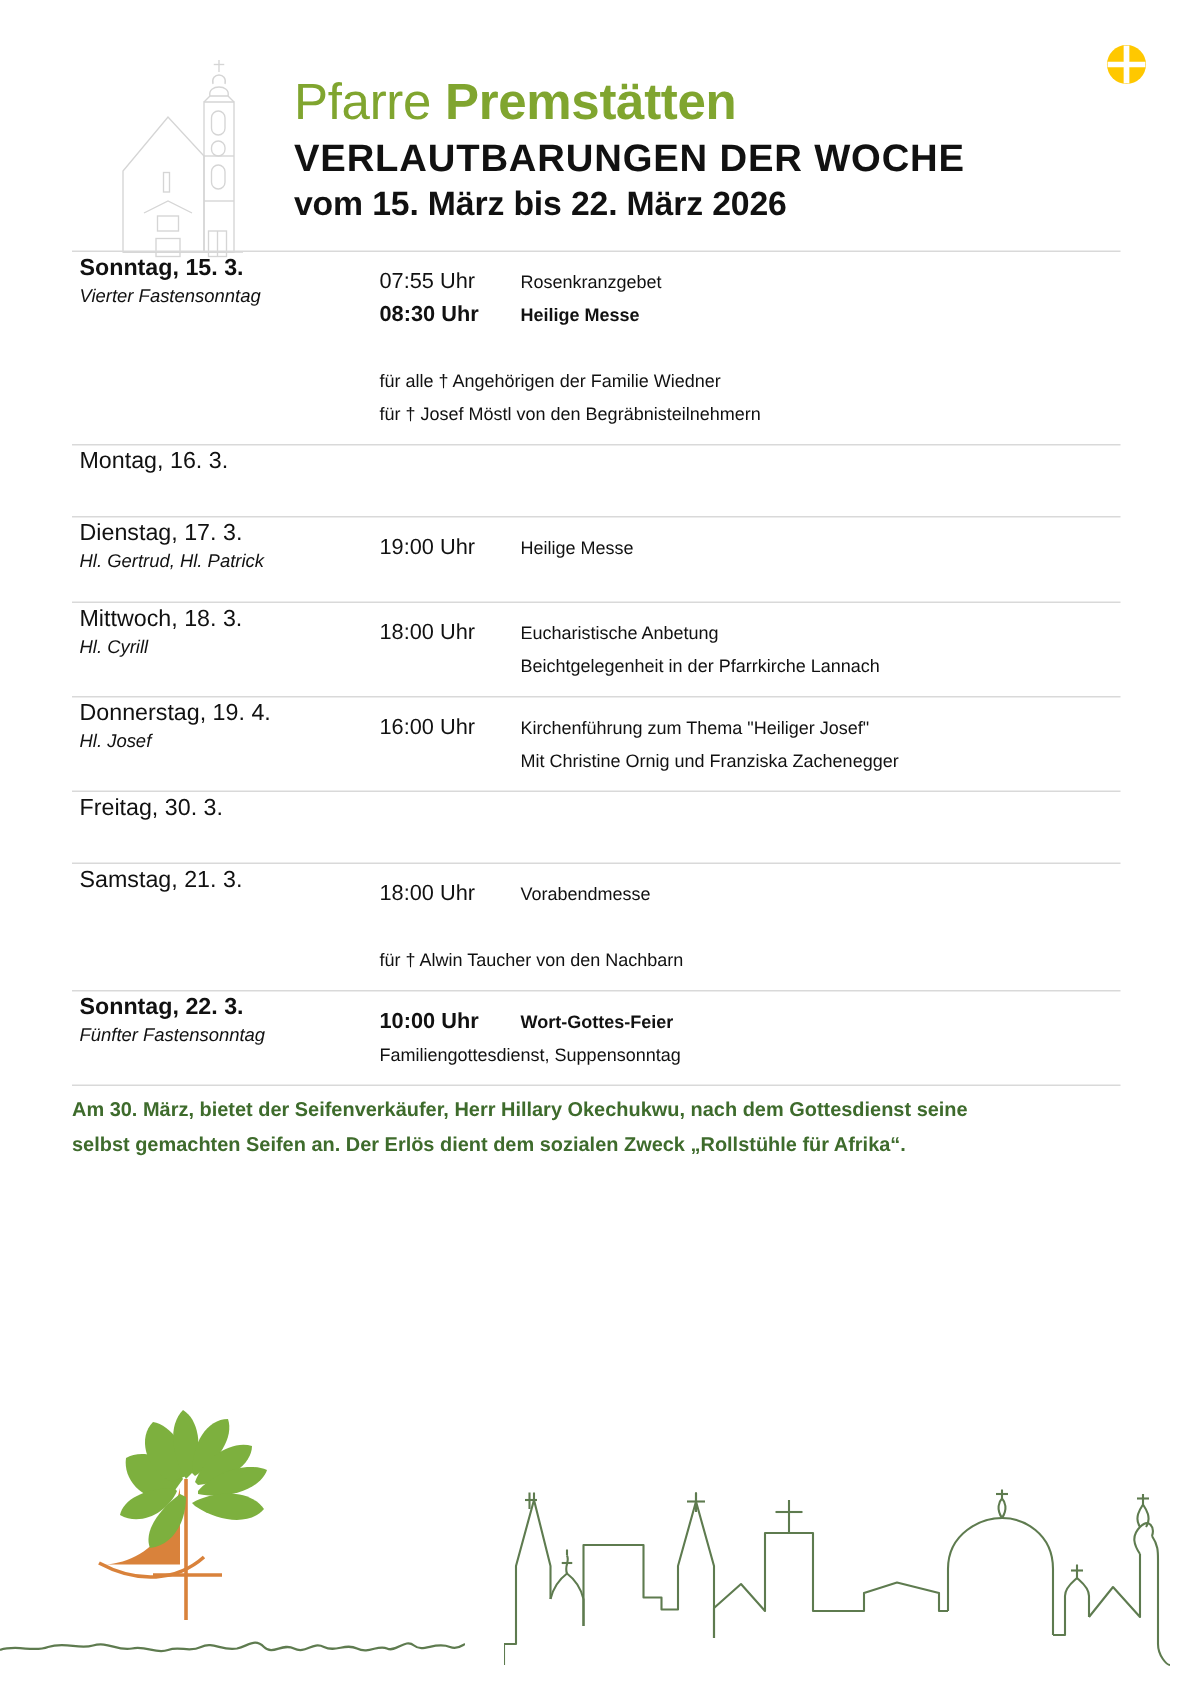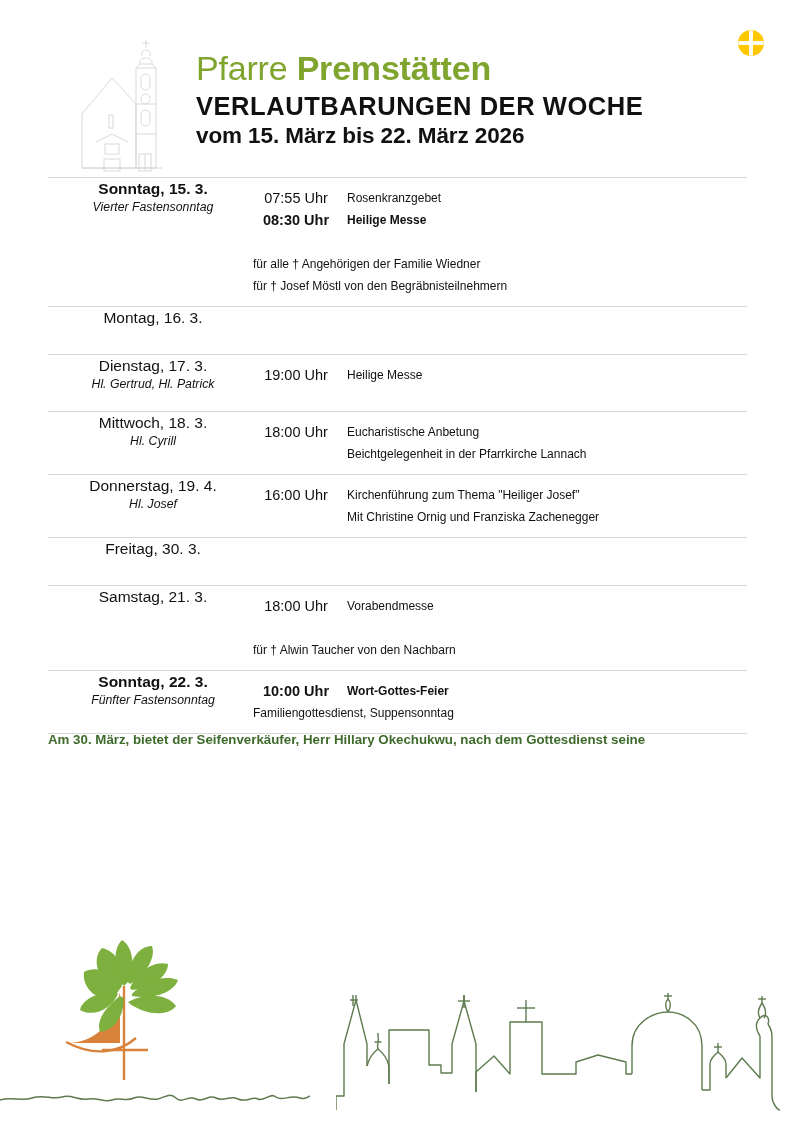--- a/index.html
+++ b/index.html
@@ -25,21 +25,21 @@
   .subtitle1{
     font-size:25.5px;line-height:30px;font-weight:700;color:#111111;
     letter-spacing:0.55px;margin-top:3px;white-space:nowrap;
   }
   .subtitle2{
     font-size:22.5px;line-height:28px;font-weight:700;color:#111111;
     letter-spacing:-0.1px;margin-top:1px;white-space:nowrap;
   }
 
   
-  .schedule{position:absolute;left:48px;top:177px;width:699px;text-align:center;}
+  .schedule{position:absolute;left:48px;top:167px;width:699px;}
   .srow{position:relative;border-top:1.6px solid #d9d9d9;box-sizing:border-box;}
   .schedule .srow:last-child{border-bottom:1.6px solid #d9d9d9;}
   .day-col{
     position:absolute;left:5px;top:0;width:200px;
   }
   .day-name{font-size:15.5px;line-height:21px;color:#111;white-space:nowrap;}
   .day-name.b{font-weight:700;}
   .day-sub{
     font-size:12.3px;line-height:17px;font-style:italic;color:#111;
     white-space:nowrap;
@@ -242,20 +242,21 @@
           <div class="ev">
             <span class="dsc full">Familiengottesdienst, Suppensonntag</span>
           </div>
           <div class="pad-b" style="height: 9px;"></div>
         </div>
       </div>
     </div>
 
   <div class="notice">
     <div>Am 30. März, bietet der Seifenverkäufer, Herr Hillary Okechukwu, nach dem Gottesdienst seine</div>
+    <div>selbst gemachten Seifen an. Der Erlös dient dem sozialen Zweck „Rollstühle für Afrika“.</div>
   </div>
 
   <div class="footer">
 
     <svg class="logo-wrap" viewBox="0 0 180 160">
 
       <path d="M26 113 C44 112 62 102 72 78 L76 62 L76 113 Z" fill="#D9823B"></path>
       <path d="M22 112 C48 126 74 124 92 108" fill="none" stroke="#D9823B" stroke-width="2.4"></path>
 
       <path d="M80 56 L80 150" fill="none" stroke="#D9823B" stroke-width="2.4"></path>

